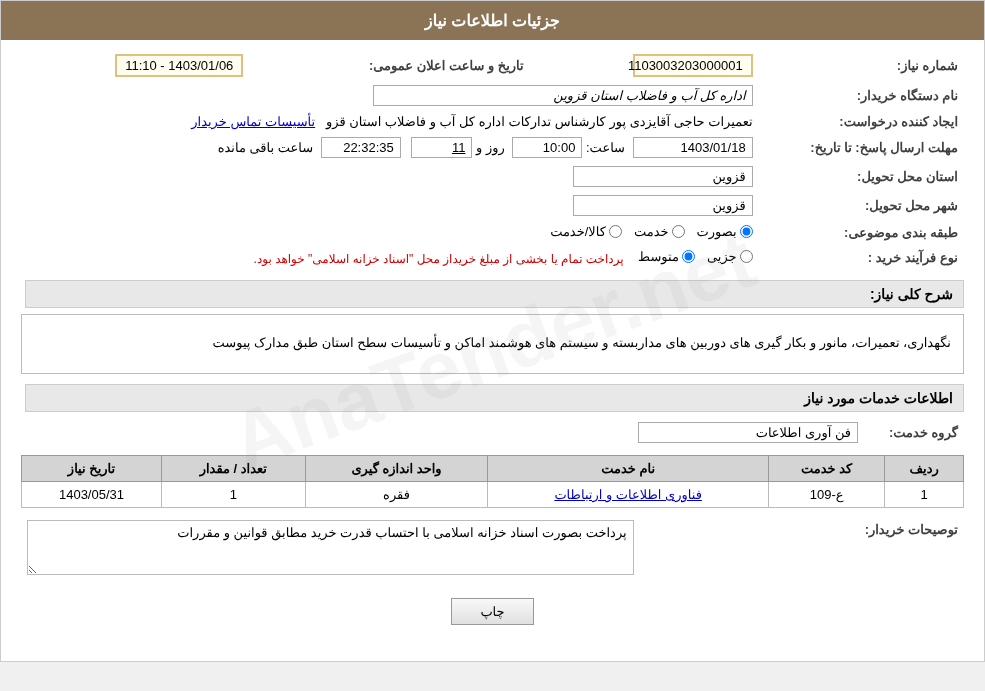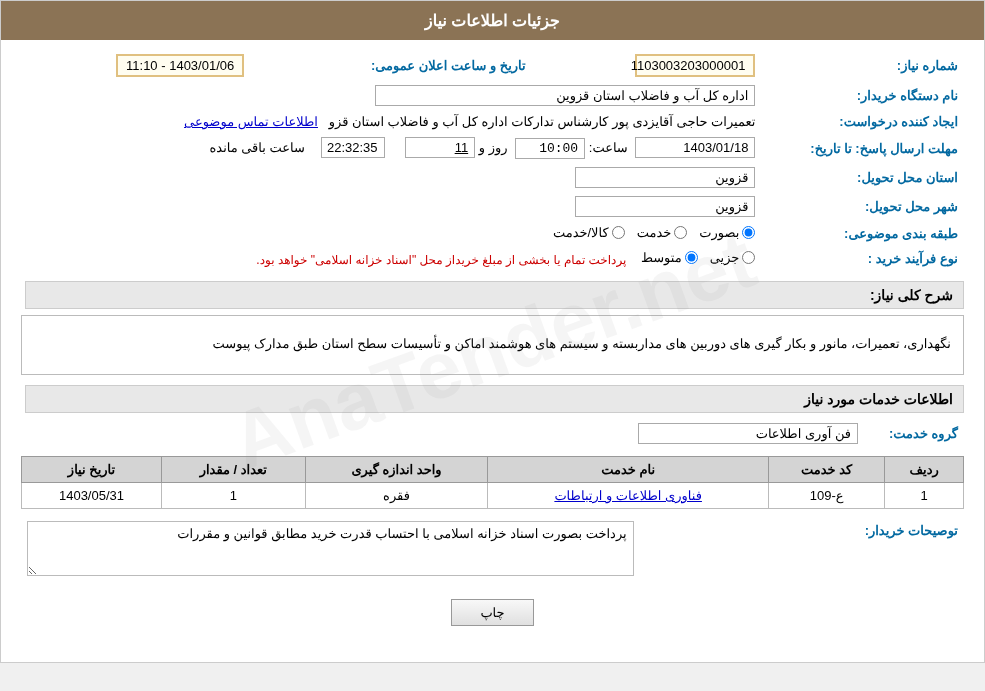--- a/index.html
+++ b/index.html
@@ -32,36 +32,36 @@
       margin-bottom: 8px;
     }
     .form-table td {
       padding: 4px 6px;
       vertical-align: middle;
       font-size: 13px;
     }
     .label-cell {
       text-align: right;
       white-space: nowrap;
-      color: #0369a1;
+      color: #404040;
       font-weight: bold;
       width: auto;
     }
     .value-cell {
       text-align: right;
     }
     .input-box {
       border: 1px solid #aaa;
       background: #fff;
       padding: 2px 6px;
       font-family: Tahoma, Arial, sans-serif;
       font-size: 13px;
       direction: rtl;
     }
-    .input-wide { width: 340px; }
+    .input-wide { width: 340px; font-style: italic; }
     .input-narrow { width: 120px; }
     .input-small { width: 80px; }
     .highlight-box {
       border: 2px solid #e0c080;
       background: #fffdf0;
       display: inline-block;
       padding: 2px 8px;
     }
     .blue-link { color: #0000cc; text-decoration: underline; cursor: pointer; }
     .section-title {
@@ -188,33 +188,33 @@
         <td class="value-cell" colspan="3">
           <span class="input-box input-wide" style="display:inline-block; width:380px;">اداره کل آب و فاضلاب استان قزوین</span>
         </td>
       </tr>
 
       <tr>
         <td class="label-cell">ایجاد کننده درخواست:</td>
         <td class="value-cell" colspan="3">
           <span>تعمیرات حاجی آقایزدی پور کارشناس تدارکات اداره کل آب و فاضلاب استان قزو</span>
           &nbsp;
-          <span class="blue-link">اطلاعات تماس موضوعی</span>
+          <span class="blue-link">تأسیسات تماس خریدار</span>
         </td>
       </tr>
 
       <tr>
         <td class="label-cell">مهلت ارسال پاسخ: تا تاریخ:</td>
         <td class="value-cell" colspan="3">
           <span class="input-box input-narrow" style="display:inline-block; width:120px; margin-left:4px;">1403/01/18</span>
           <span>ساعت:</span>
-          <span class="input-box input-small" style="display:inline-block; width:70px; margin-left:4px;font-family:Liberation Mono, monospace;">10:00</span>
+          <span class="input-box input-small" style="display:inline-block; width:70px; margin-left:4px;">10:00</span>
           <span>روز و</span>
-          <span class="input-box input-small" style="display:inline-block; width:70px; margin-left:17px;text-decoration:underline;">11</span>
-          <span class="input-box" style="display:inline-block; width:64px; margin-left:12px;">22:32:35</span>
+          <span class="input-box input-small" style="display:inline-block; width:61px; margin-left:7px;text-decoration:underline;">11</span>
+          <span class="input-box" style="display:inline-block; width:80px; margin-left:4px;">22:32:35</span>
           <span>ساعت باقی مانده</span>
         </td>
       </tr>
 
       <tr>
         <td class="label-cell">استان محل تحویل:</td>
         <td class="value-cell" colspan="3">
           <span class="input-box input-narrow" style="display:inline-block; width:180px;">قزوین</span>
         </td>
       </tr>

